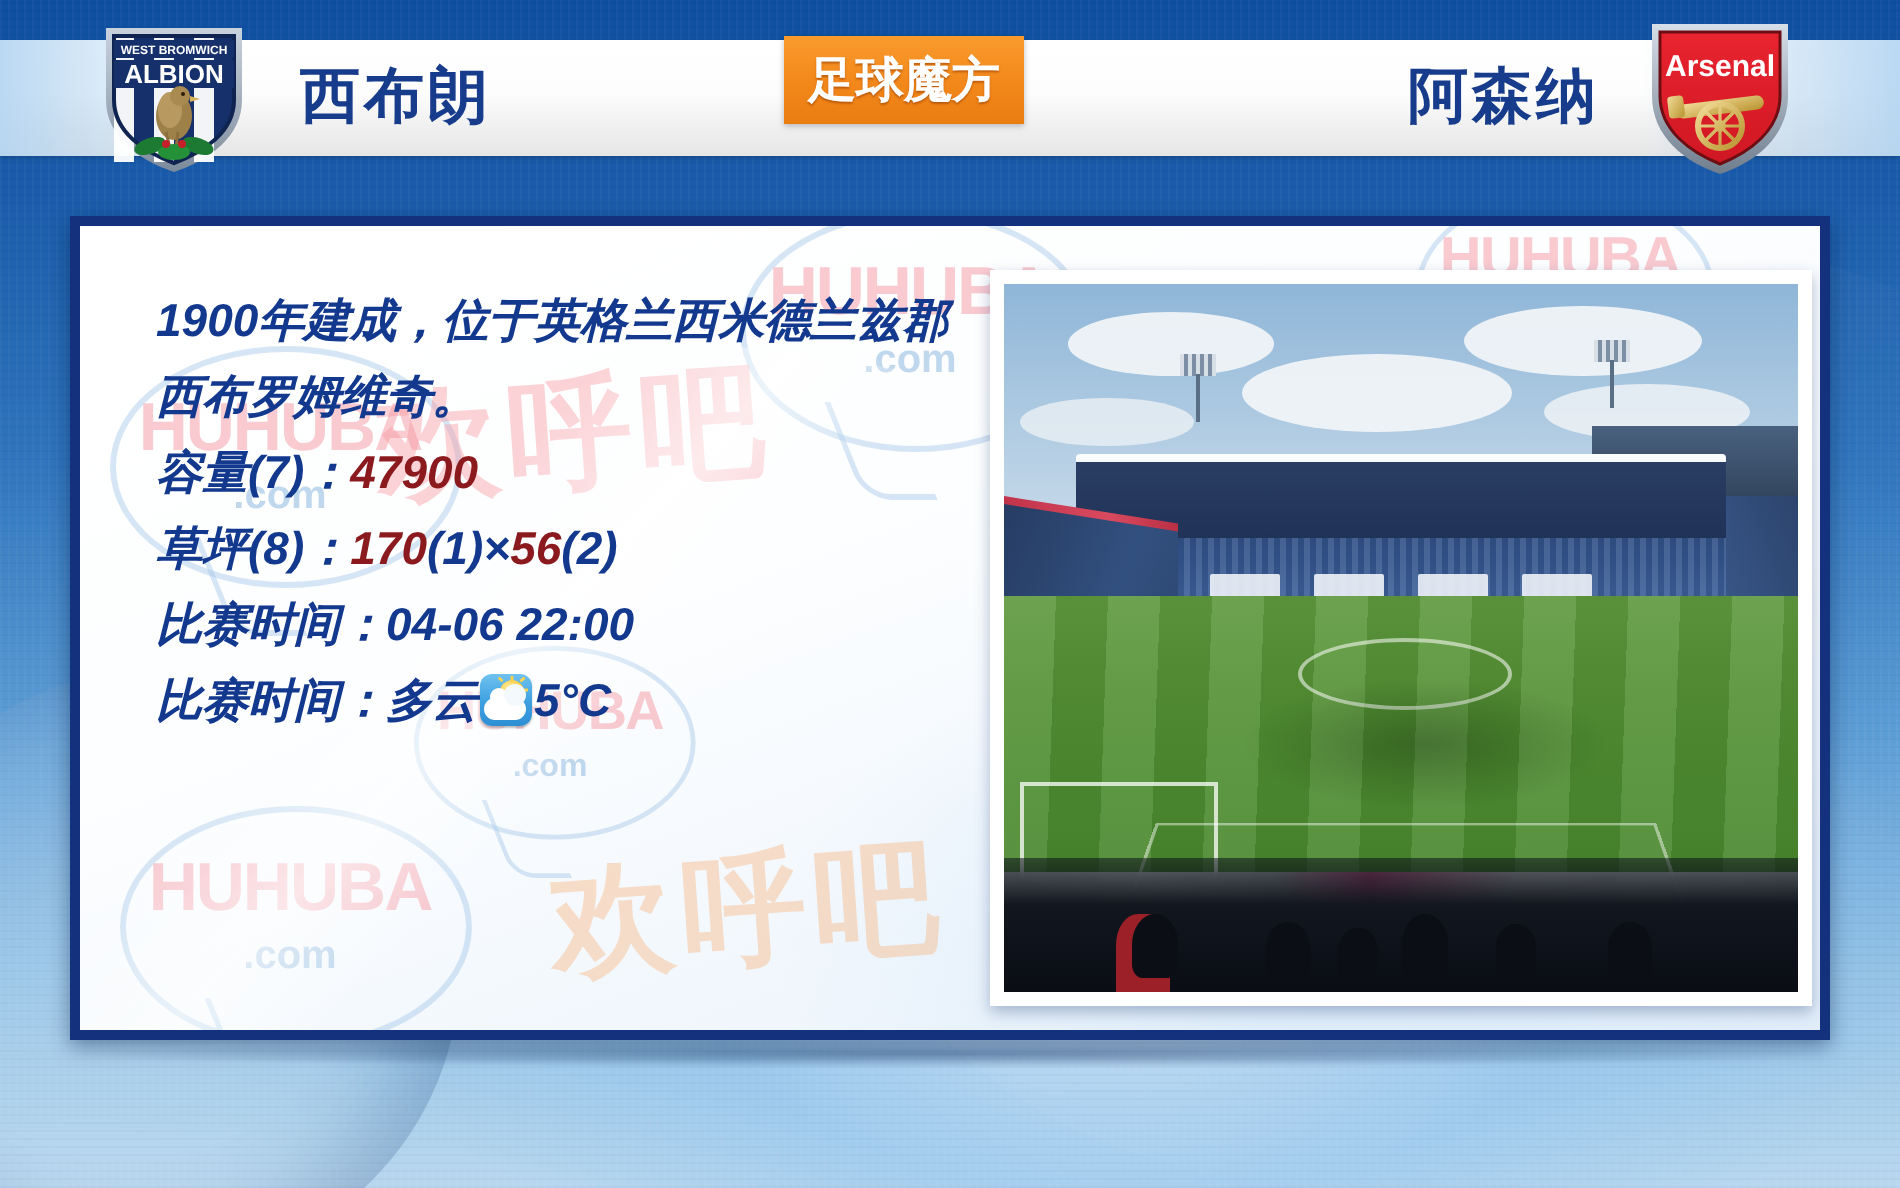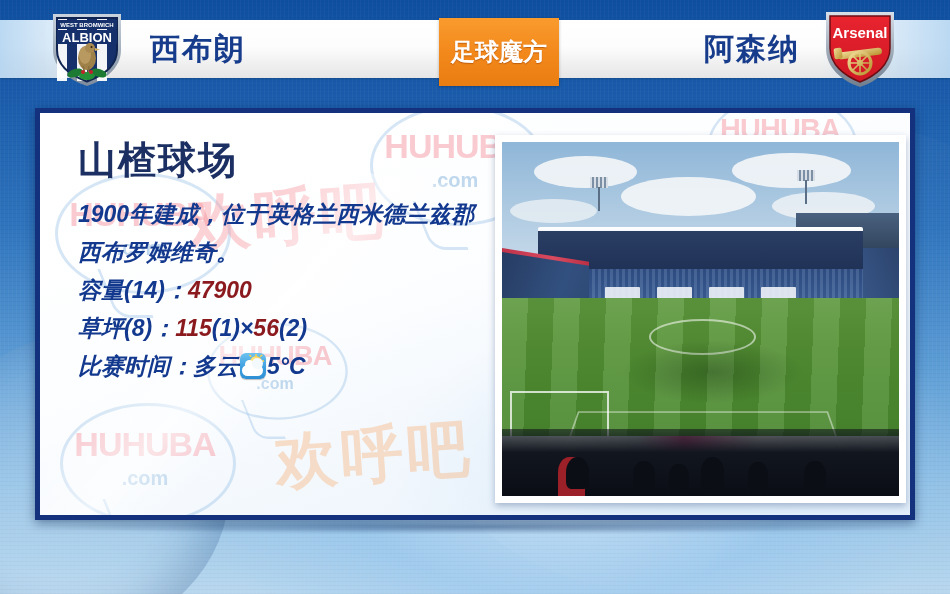--- a/index.html
+++ b/index.html
@@ -38,21 +38,21 @@
     background:linear-gradient(90deg, rgba(175,210,240,.85), rgba(255,255,255,0));}
   .header-bar:after{content:"";position:absolute;right:0;top:0;width:130px;height:100%;
     background:linear-gradient(270deg, rgba(175,210,240,.85), rgba(255,255,255,0));}
 
   .team-name{position:absolute;top:20px;height:58px;line-height:58px;
     font-size:30px;font-weight:bold;color:#173c8c;letter-spacing:2px;}
   .team-home{left:150px;}
   .team-away{right:150px;}
 
   
-  .center-logo{position:absolute;left:439px;top:18px;width:120px;height:68px;
+  .center-logo{position:absolute;left:392px;top:18px;width:120px;height:44px;
     background:linear-gradient(180deg,#fa9b2e 0%,#f2871a 55%,#ea7d12 100%);
     display:flex;align-items:center;justify-content:center;box-shadow:0 1px 3px rgba(0,0,0,.25);}
   .center-logo-txt{font-size:24px;font-weight:bold;color:#ffffff;letter-spacing:0px;
     text-shadow:0 1px 1px rgba(150,60,0,.55);white-space:nowrap;}
 
   
   .badge{position:absolute;top:6px;width:84px;height:84px;}
   .badge-home{left:45px;}
   .badge-away{left:818px;}
 
@@ -283,32 +283,34 @@
       <div class="wm wm-bubble" style="left:655px;top:-30px;transform:scale(.85);">
         <div class="bub"></div>
           <div class="tail"></div>
         <div class="wm-huhuba">HUHUBA</div>
         <div class="wm-com">.com</div>
       </div>
 
       <div class="panel-shine"></div>
 
       <div class="info">
-        <div class="stadium-title">山楂球场</div>
 
         <div class="info-line desc">1900年建成，位于英格兰西米德兰兹郡西布罗姆维奇。</div>
 
         <div class="info-line">
-          <span>容量(14)：</span><span class="num">47900</span>
+          <span>容量(7)：</span><span class="num">47900</span>
         </div>
 
         <div class="info-line">
-          <span>草坪(8)：</span><span class="num">115</span><span>(1)</span><span>×</span><span class="num">56</span><span>(2)</span>
-        </div>
-
+          <span>草坪(8)：</span><span class="num">170</span><span>(1)</span><span>×</span><span class="num">56</span><span>(2)</span>
+        </div>
+
+        <div class="info-line">
+          <span>比赛时间：</span><span>04-06 22:00</span>
+        </div>
 
         <div class="info-line">
           <span>比赛时间：</span><span>多云</span><span class="wx-icon">
             <span class="wx-sun"></span>
             <svg class="wx-ray" viewBox="0 0 16 16">
                 <g stroke="#fcd24a" stroke-width="1.4" stroke-linecap="round">
                   <line x1="8" y1="0.5" x2="8" y2="2.6"></line>
                   <line x1="14.4" y1="7" x2="15.8" y2="7"></line>
                   <line x1="12.6" y1="2.3" x2="13.9" y2="1.2"></line>
                   <line x1="2.9" y1="2.3" x2="1.8" y2="1.2"></line>

